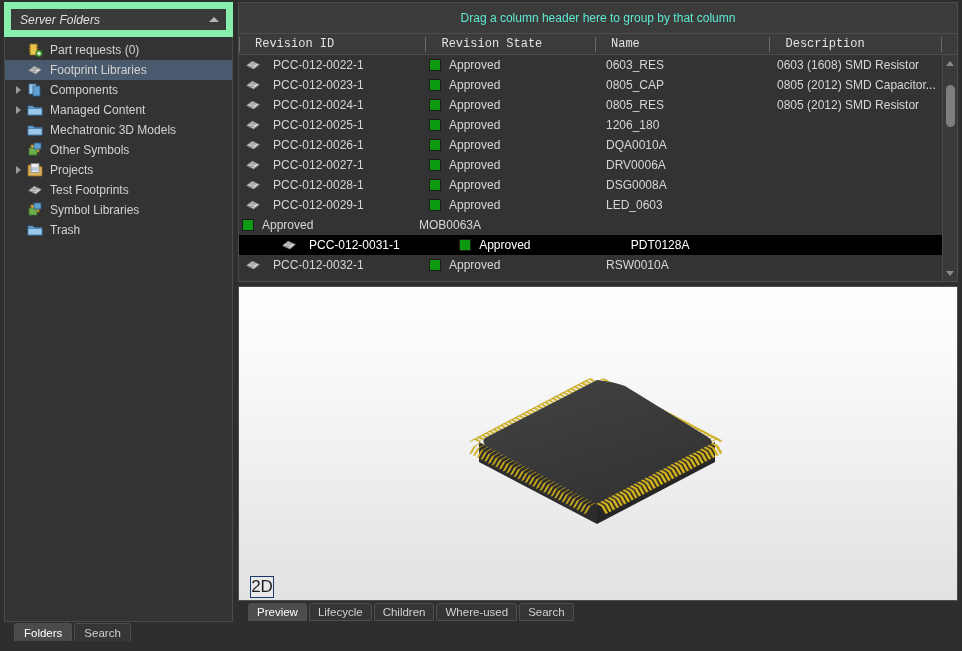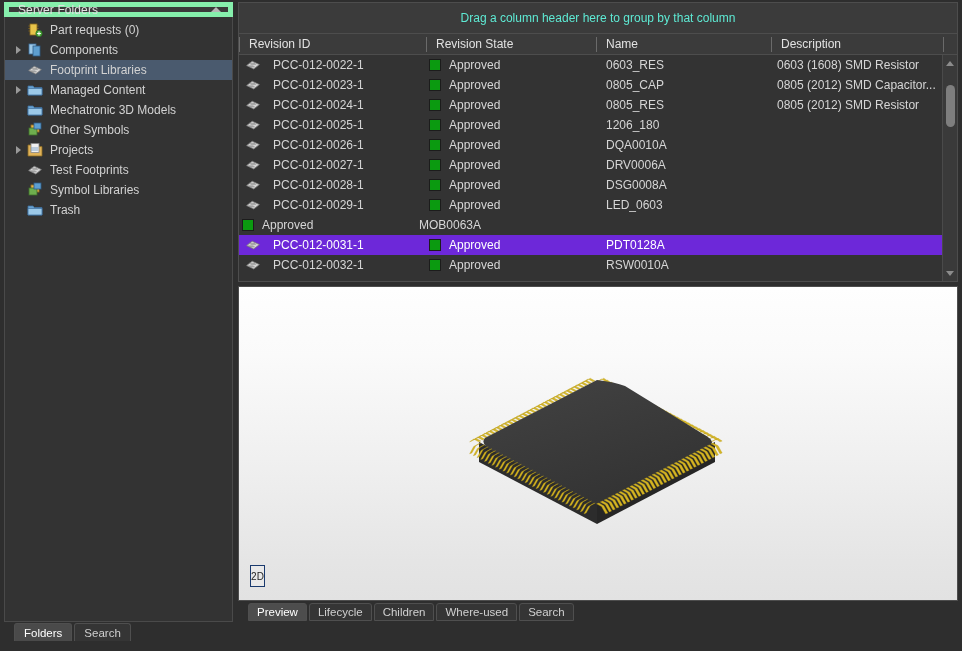--- a/index.html
+++ b/index.html
@@ -13,25 +13,25 @@
   }
   #app { position: relative; width: 962px; height: 651px; background: #2e2e2e; }
 
   
   #sidebar {
     position: absolute; left: 4px; top: 2px;
     width: 229px; height: 620px;
     display: flex; flex-direction: column;
   }
   .panel-title {
-    height: 15px; background: #3a3a3a;
-    border: 5px solid #86efac;
+    height: 35px; background: #3a3a3a;
+    border: 7px solid #86efac;
     display: flex; align-items: center;
     padding: 0 6px 0 9px;
-    color: #e0e0e0; font-size: 12px;
+    color: #e0e0e0; font-size: 12px; font-style: italic;
   }
   .panel-title .ttl { flex: 1; letter-spacing: .1px; }
   .collapse-caret {
     width: 12px; height: 12px; display: flex;
     align-items: center; justify-content: center;
   }
   .collapse-caret::before {
     content: ""; display: block;
     border-left: 5px solid transparent;
     border-right: 5px solid transparent;
@@ -97,38 +97,38 @@
   
   #grid-head {
     height: 21px; background: #3b3b3b;
     border: 1px solid #4d4d4d; border-top: none;
     display: flex; align-items: stretch;
     position: relative;
   }
   .hcell {
     display: flex; align-items: center;
     color: #e2e2e2; font-size: 12px;
-    padding-left: 10px; position: relative;
+    padding-left: 16px; position: relative; font-family: Liberation Mono, monospace;
   }
   .hcell::before {
     content: ""; position: absolute; left: 0; top: 3px;
     width: 1px; height: 15px; background: #6a6a6a;
   }
 
   
   #grid-body {
     height: 227px; background: #333333;
     border: 1px solid #4d4d4d; border-top: none;
     position: relative; overflow: hidden;
   }
   .grow {
     height: 20px; display: flex; align-items: center;
     color: #d6d6d6; font-size: 12px; white-space: nowrap;
   }
-  .grow.sel { background: #6d28d9; color: #ffffff; }
+  .grow.sel { background: #000000; color: #ffffff; padding-left: 36px; }
   .cell { overflow: hidden; text-overflow: ellipsis; display: flex; align-items: center; }
   .c-id    { width: 187px; padding-left: 6px; gap: 8px; }
   .c-state { width: 170px; padding-left: 3px; }
   .c-name  { width: 175px; padding-left: 10px; }
   .c-desc  { width: 172px; padding-left: 6px; }
   .fp-ico { width: 16px; height: 16px; flex: 0 0 16px; margin-right: 4px; }
   .stsq {
     width: 12px; height: 12px; flex: 0 0 12px;
     background: #0b9a10; border: 1px solid #1c1c1c; margin-right: 8px;
   }
@@ -161,25 +161,25 @@
   #preview {
     margin-top: 4px; height: 315px;
     background: linear-gradient(180deg, #fefefe 0%, #fafafa 22%, #efefef 58%, #e5e5e5 88%, #e2e2e2 100%);
     border: 1px solid #4d4d4d;
     position: relative; overflow: hidden;
   }
   #ic-wrap {
     position: absolute; left: 0; top: 0; width: 100%; height: 100%;
   }
   #btn2d {
-    position: absolute; left: 11px; bottom: 13px;
-    width: 15px; height: 22px;
+    position: absolute; left: 11px; bottom: 2px;
+    width: 24px; height: 22px;
     background: #e9e9e9; border: 1px solid #1a3a6e;
     display: flex; align-items: center; justify-content: center;
-    color: #1f1f1f; font-size: 10px;
+    color: #1f1f1f; font-size: 17px;
   }
 
   
   #main-tabs {
     position: absolute; left: 248px; top: 603px;
     display: flex; gap: 2px; align-items: flex-end;
   }
   .mtab {
     height: 18px; padding: 0 8px;
     display: flex; align-items: center;
@@ -205,49 +205,49 @@
           <span class="exp"></span>
           <span class="ico">
             <svg width="16" height="16" viewBox="0 0 16 16">
               <rect x="3" y="2" width="7" height="11" fill="#e8c44a" stroke="#8a6a20" stroke-width="0.8"></rect>
               <path d="M3 4h-1.6M3 6.5h-1.6M3 9h-1.6M10 4h1.6M10 6.5h1.6" stroke="#8a6a20" stroke-width="0.8"></path>
               <circle cx="12" cy="11.5" r="3.2" fill="#49a73b" stroke="#2c6d22" stroke-width="0.7"></circle>
               <path d="M12 9.6v3.8M10.1 11.5h3.8" stroke="#ffffff" stroke-width="1.1"></path>
             </svg>
           </span>
           <span class="lbl">Part requests (0)</span>
-        </div>
-        <div class="tree-row">
-          <span class="exp has"></span>
-          <span class="ico">
-            <svg width="16" height="16" viewBox="0 0 16 16">
-              <rect x="2" y="2" width="7" height="10" fill="#9cc9e8" stroke="#3d6f9e" stroke-width="0.8"></rect>
-              <rect x="6" y="4" width="7" height="10" fill="#5e9fd0" stroke="#2f5d87" stroke-width="0.8"></rect>
-            </svg>
-          </span>
-          <span class="lbl">Components</span>
         </div>
         <div class="tree-row sel">
           <span class="exp"></span>
           <span class="ico">
             <svg width="16" height="16" viewBox="0 0 16 16">
               <path d="M1.6 8.6 7.2 4.2l7.2 3.4-5.6 4.4z" fill="#d5d5d5" stroke="#777" stroke-width="0.8"></path>
               <line x1="3" y1="8.6" x2="5.4" y2="10.1" stroke="#8d8d8d" stroke-width="0.7"></line>
               <line x1="4.3" y1="6.1" x2="6.7" y2="7.6" stroke="#8d8d8d" stroke-width="0.7"></line>
               <line x1="4.1" y1="8.6" x2="6.5" y2="10.1" stroke="#8d8d8d" stroke-width="0.7"></line>
               <line x1="5.4" y1="6.1" x2="7.800000000000001" y2="7.6" stroke="#8d8d8d" stroke-width="0.7"></line>
               <line x1="5.2" y1="8.6" x2="7.6000000000000005" y2="10.1" stroke="#8d8d8d" stroke-width="0.7"></line>
               <line x1="6.5" y1="6.1" x2="8.9" y2="7.6" stroke="#8d8d8d" stroke-width="0.7"></line>
               <line x1="6.300000000000001" y1="8.6" x2="8.700000000000001" y2="10.1" stroke="#8d8d8d" stroke-width="0.7"></line>
               <line x1="7.6" y1="6.1" x2="10" y2="7.6" stroke="#8d8d8d" stroke-width="0.7"></line>
               <line x1="7.4" y1="8.6" x2="9.8" y2="10.1" stroke="#8d8d8d" stroke-width="0.7"></line>
               <line x1="8.7" y1="6.1" x2="11.100000000000001" y2="7.6" stroke="#8d8d8d" stroke-width="0.7"></line>
             </svg>
           </span>
           <span class="lbl">Footprint Libraries</span>
+        </div>
+        <div class="tree-row">
+          <span class="exp has"></span>
+          <span class="ico">
+            <svg width="16" height="16" viewBox="0 0 16 16">
+              <rect x="2" y="2" width="7" height="10" fill="#9cc9e8" stroke="#3d6f9e" stroke-width="0.8"></rect>
+              <rect x="6" y="4" width="7" height="10" fill="#5e9fd0" stroke="#2f5d87" stroke-width="0.8"></rect>
+            </svg>
+          </span>
+          <span class="lbl">Components</span>
         </div>
         <div class="tree-row">
           <span class="exp has"></span>
           <span class="ico">
             <svg width="16" height="16" viewBox="0 0 16 16">
               <path d="M1 4h5l1.3 1.6H15V13H1z" fill="#6fa8d6" stroke="#3d6f9e" stroke-width="0.8"></path>
               <path d="M1 6.4h14V13H1z" fill="#9cc9e8" stroke="#3d6f9e" stroke-width="0.8"></path>
             </svg>
           </span>
           <span class="lbl">Managed Content</span>

